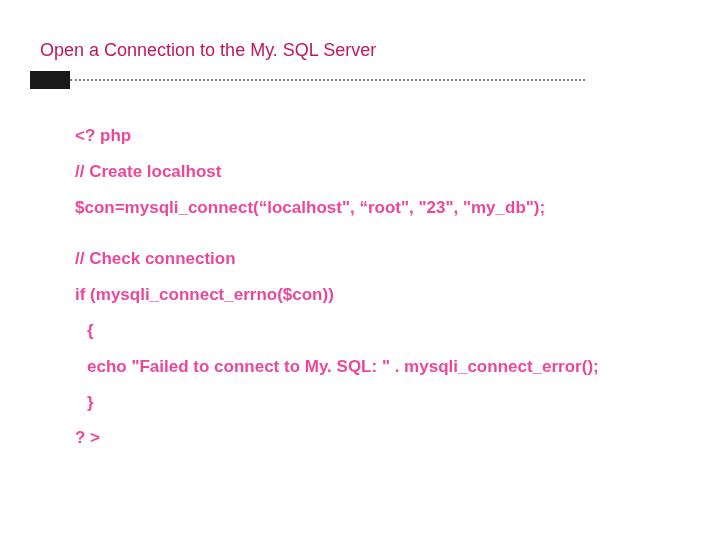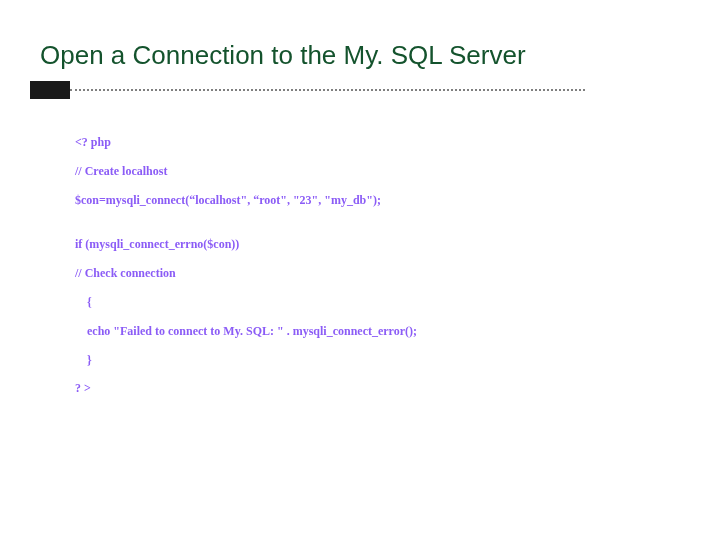--- a/index.html
+++ b/index.html
@@ -12,23 +12,23 @@
     }
     .slide {
       width: 100%;
       height: 100%;
       padding: 40px 30px 30px 30px;
     }
     .title-block {
       margin-bottom: 0;
     }
     .title {
-      font-size: 26px;
+      font-size: 18px;
       font-weight: 400;
-      color: #14532d;
+      color: #be185d;
       padding-left: 10px;
       padding-bottom: 10px;
     }
     .accent-row {
       display: flex;
       align-items: center;
       height: 18px;
       width: 555px;
     }
     .accent-box {
@@ -39,24 +39,23 @@
     }
     .accent-line {
       flex: 1;
       height: 2px;
       border-bottom: 2px dotted #7f7f7f;
       margin-left: 0;
     }
     .content {
       padding-left: 45px;
       padding-top: 35px;
-      font-size: 12px;
-      color: #8b5cf6;
+      font-size: 17px;
+      color: #ec4899;
       line-height: 1.4;
-      font-family: Liberation Serif, serif;
     }
     .content p {
       margin-bottom: 12px;
       font-weight: bold;
     }
     .content p.gap {
       margin-bottom: 28px;
     }
     .content p.indent {
       padding-left: 12px;
@@ -70,20 +69,20 @@
     <h1 class="title">Open a Connection to the My. SQL Server</h1>
     <div class="accent-row">
       <div class="accent-box"></div>
       <div class="accent-line"></div>
     </div>
   </div>
   <div class="content">
     <p>&lt;? php</p>
     <p>// Create localhost</p>
     <p class="gap">$con=mysqli_connect(“localhost", “root", "23", "my_db");</p>
+    <p>// Check connection</p>
     <p>if (mysqli_connect_errno($con))</p>
-    <p>// Check connection</p>
     <p class="indent">{</p>
     <p class="indent">echo "Failed to connect to My. SQL: " . mysqli_connect_error();</p>
     <p class="indent">}</p>
     <p>? &gt;</p>
   </div>
 </div>
 
 </body></html>

